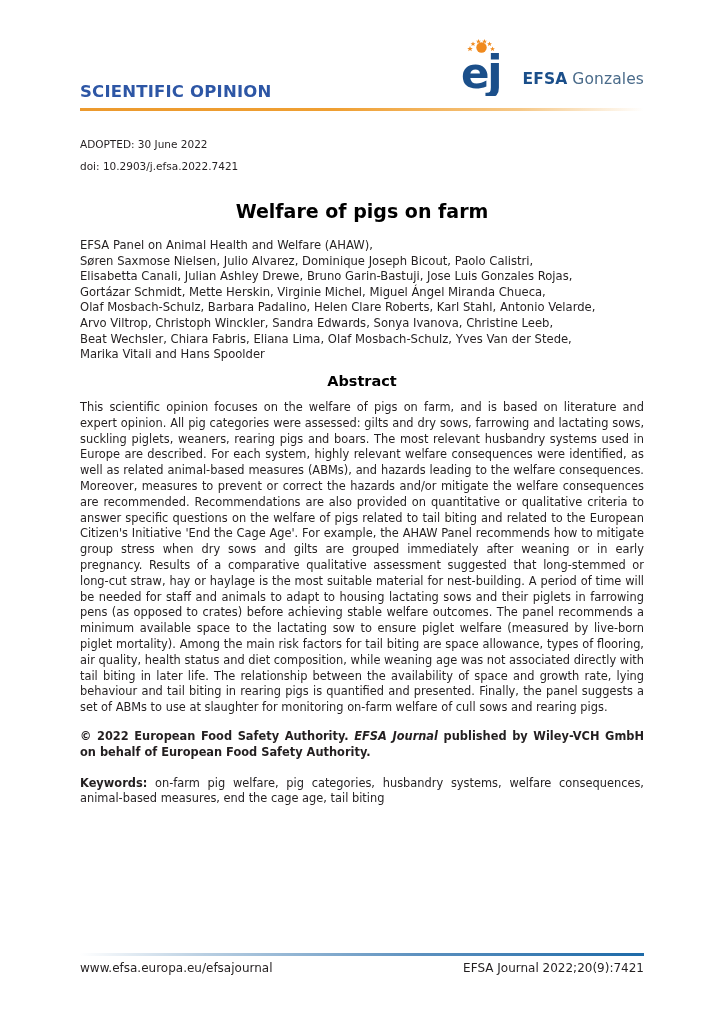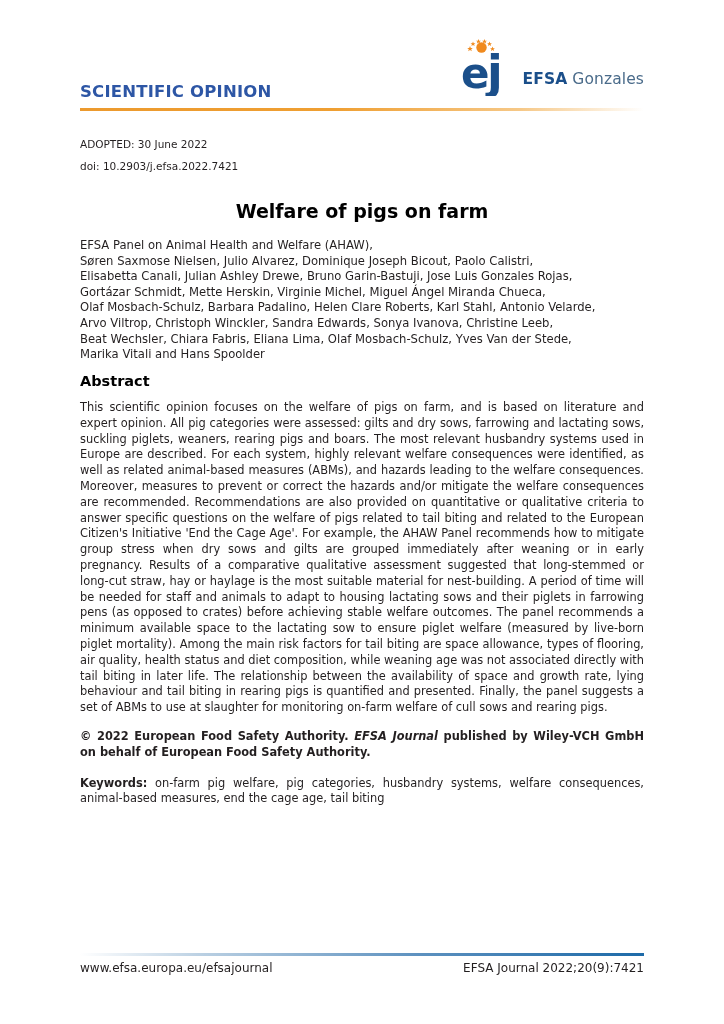--- a/index.html
+++ b/index.html
@@ -116,20 +116,21 @@
     position: absolute;
     left: 0;
     right: 0;
     top: 373px;
   }
   .abstract-heading {
     font-size: 14.5px;
     font-weight: bold;
     color: #000000;
     margin-bottom: 11px;
+    text-align: center;
   }
   .abstract-body {
     font-size: 11.4px;
     line-height: 15.8px;
     text-align: justify;
     color: #231f20;
   }
   .copyright {
     margin-top: 13px;
     font-size: 11.4px;

